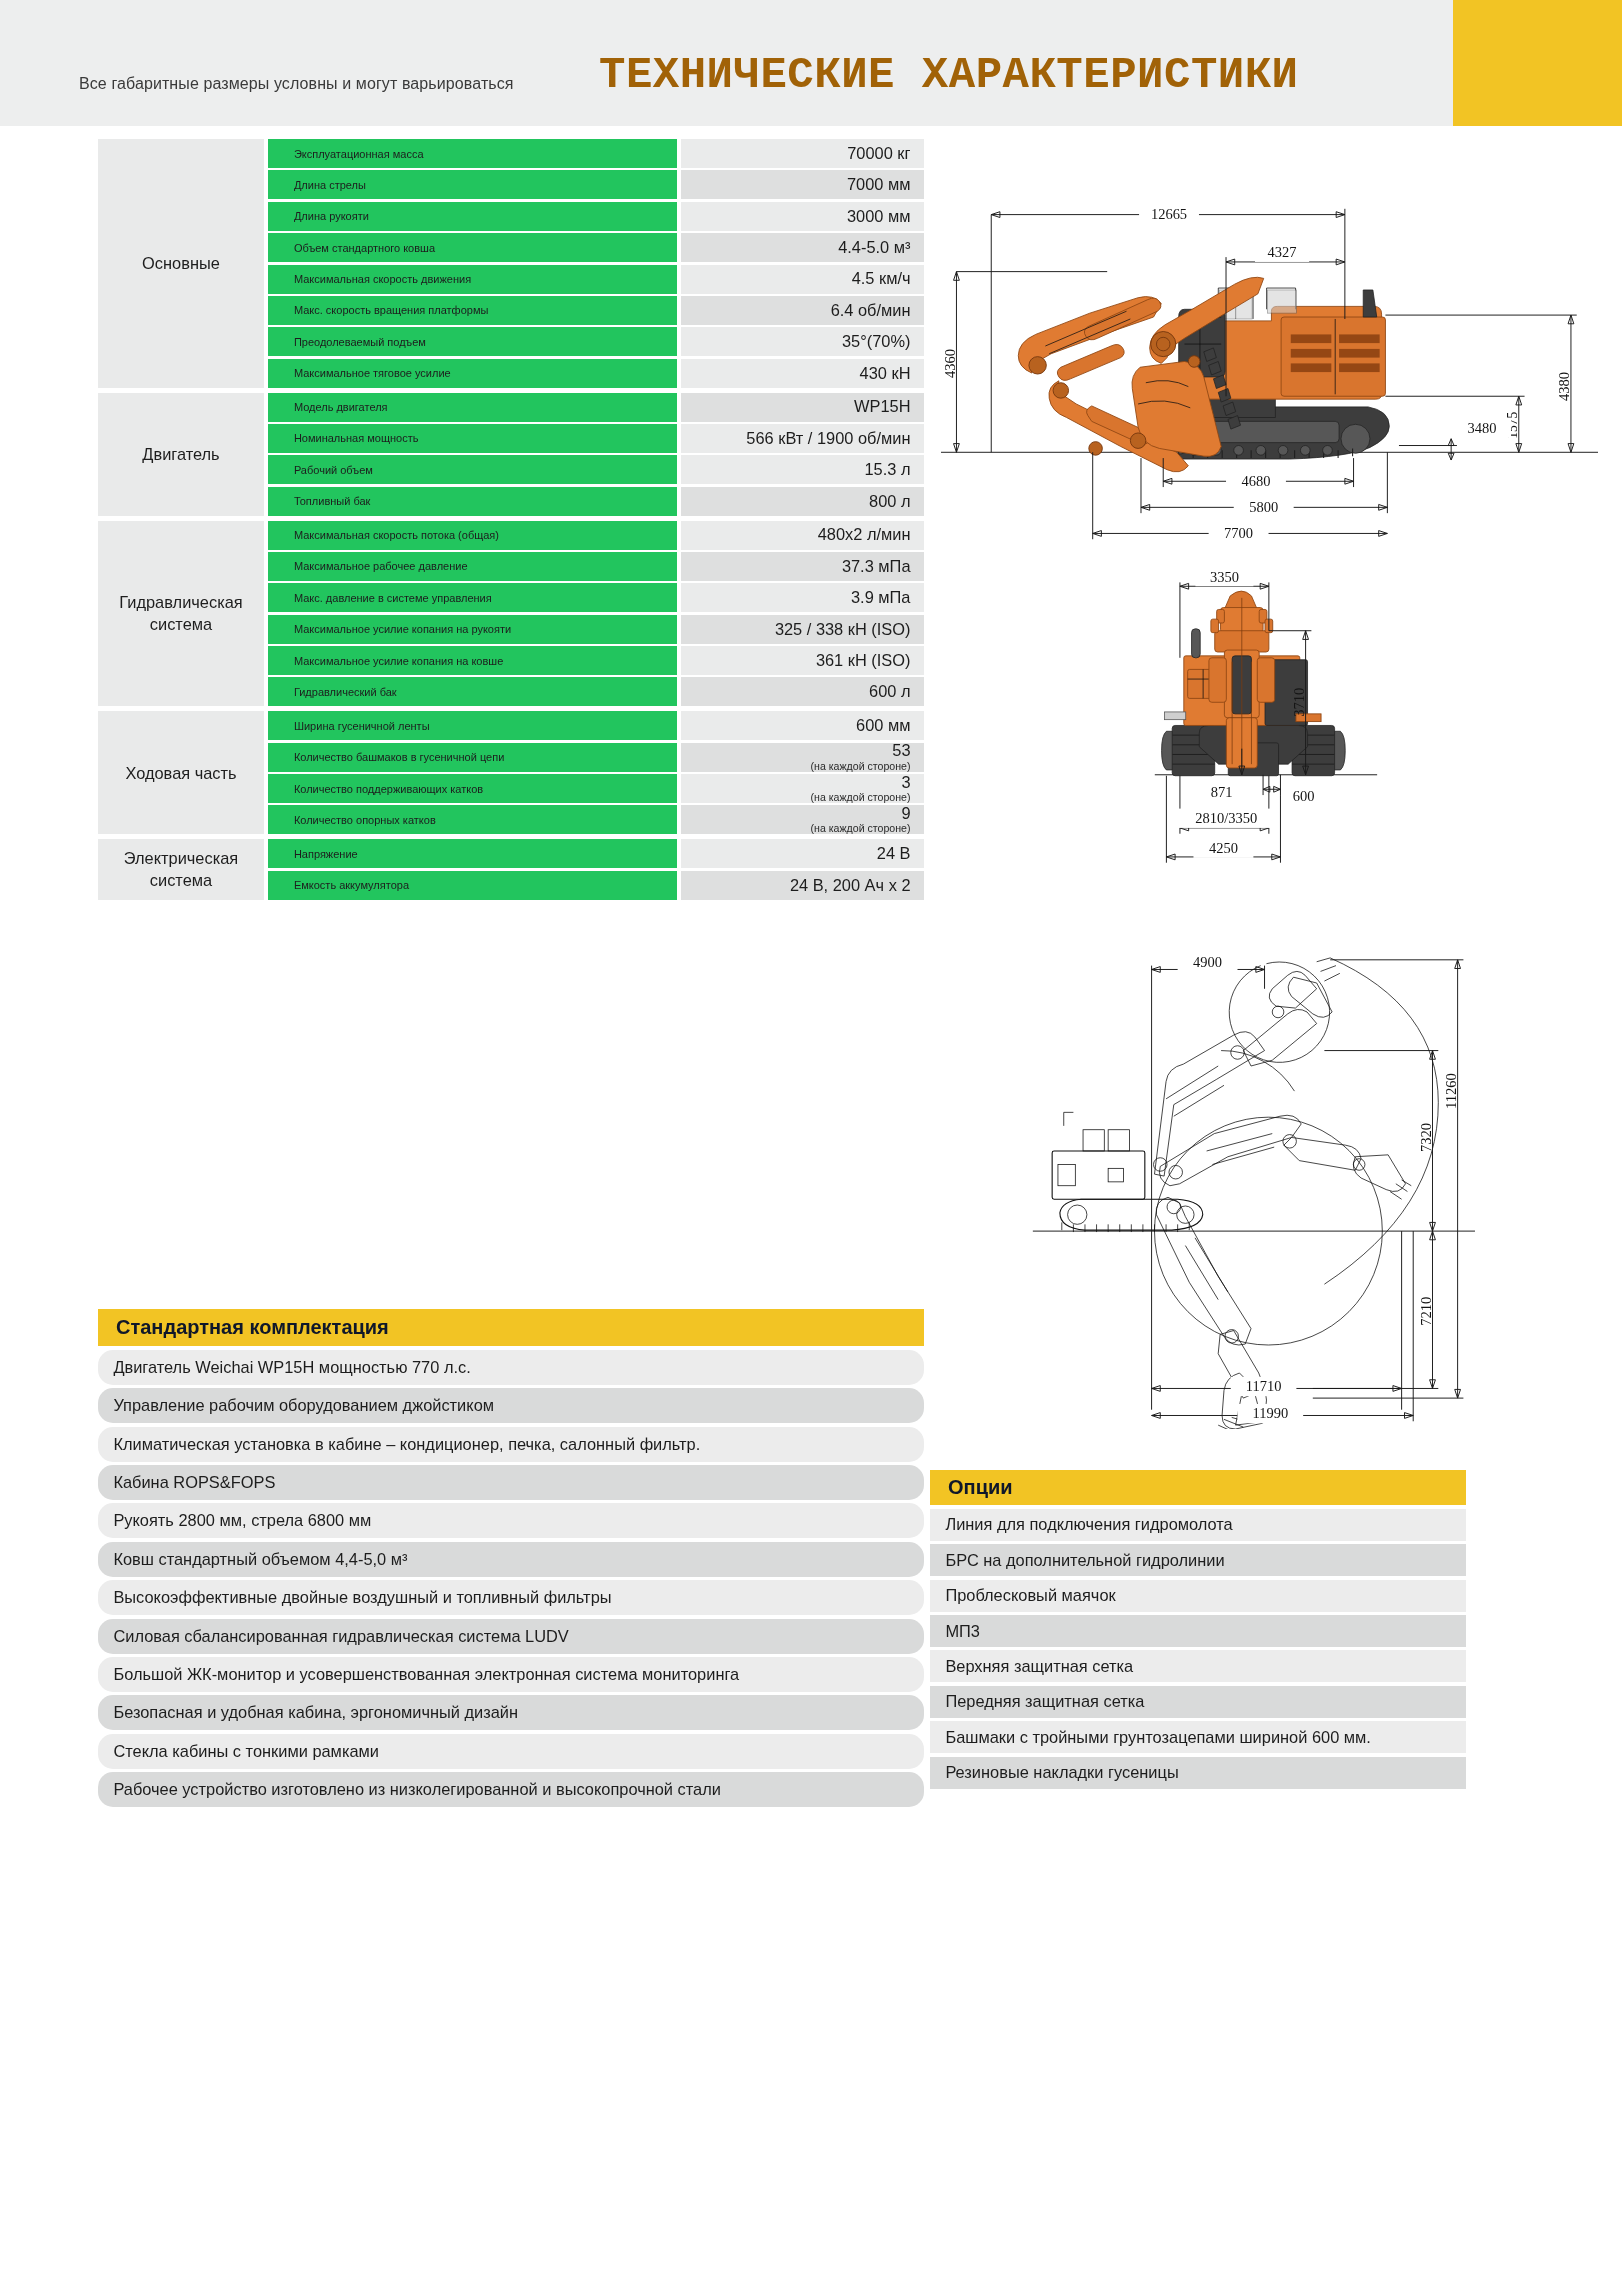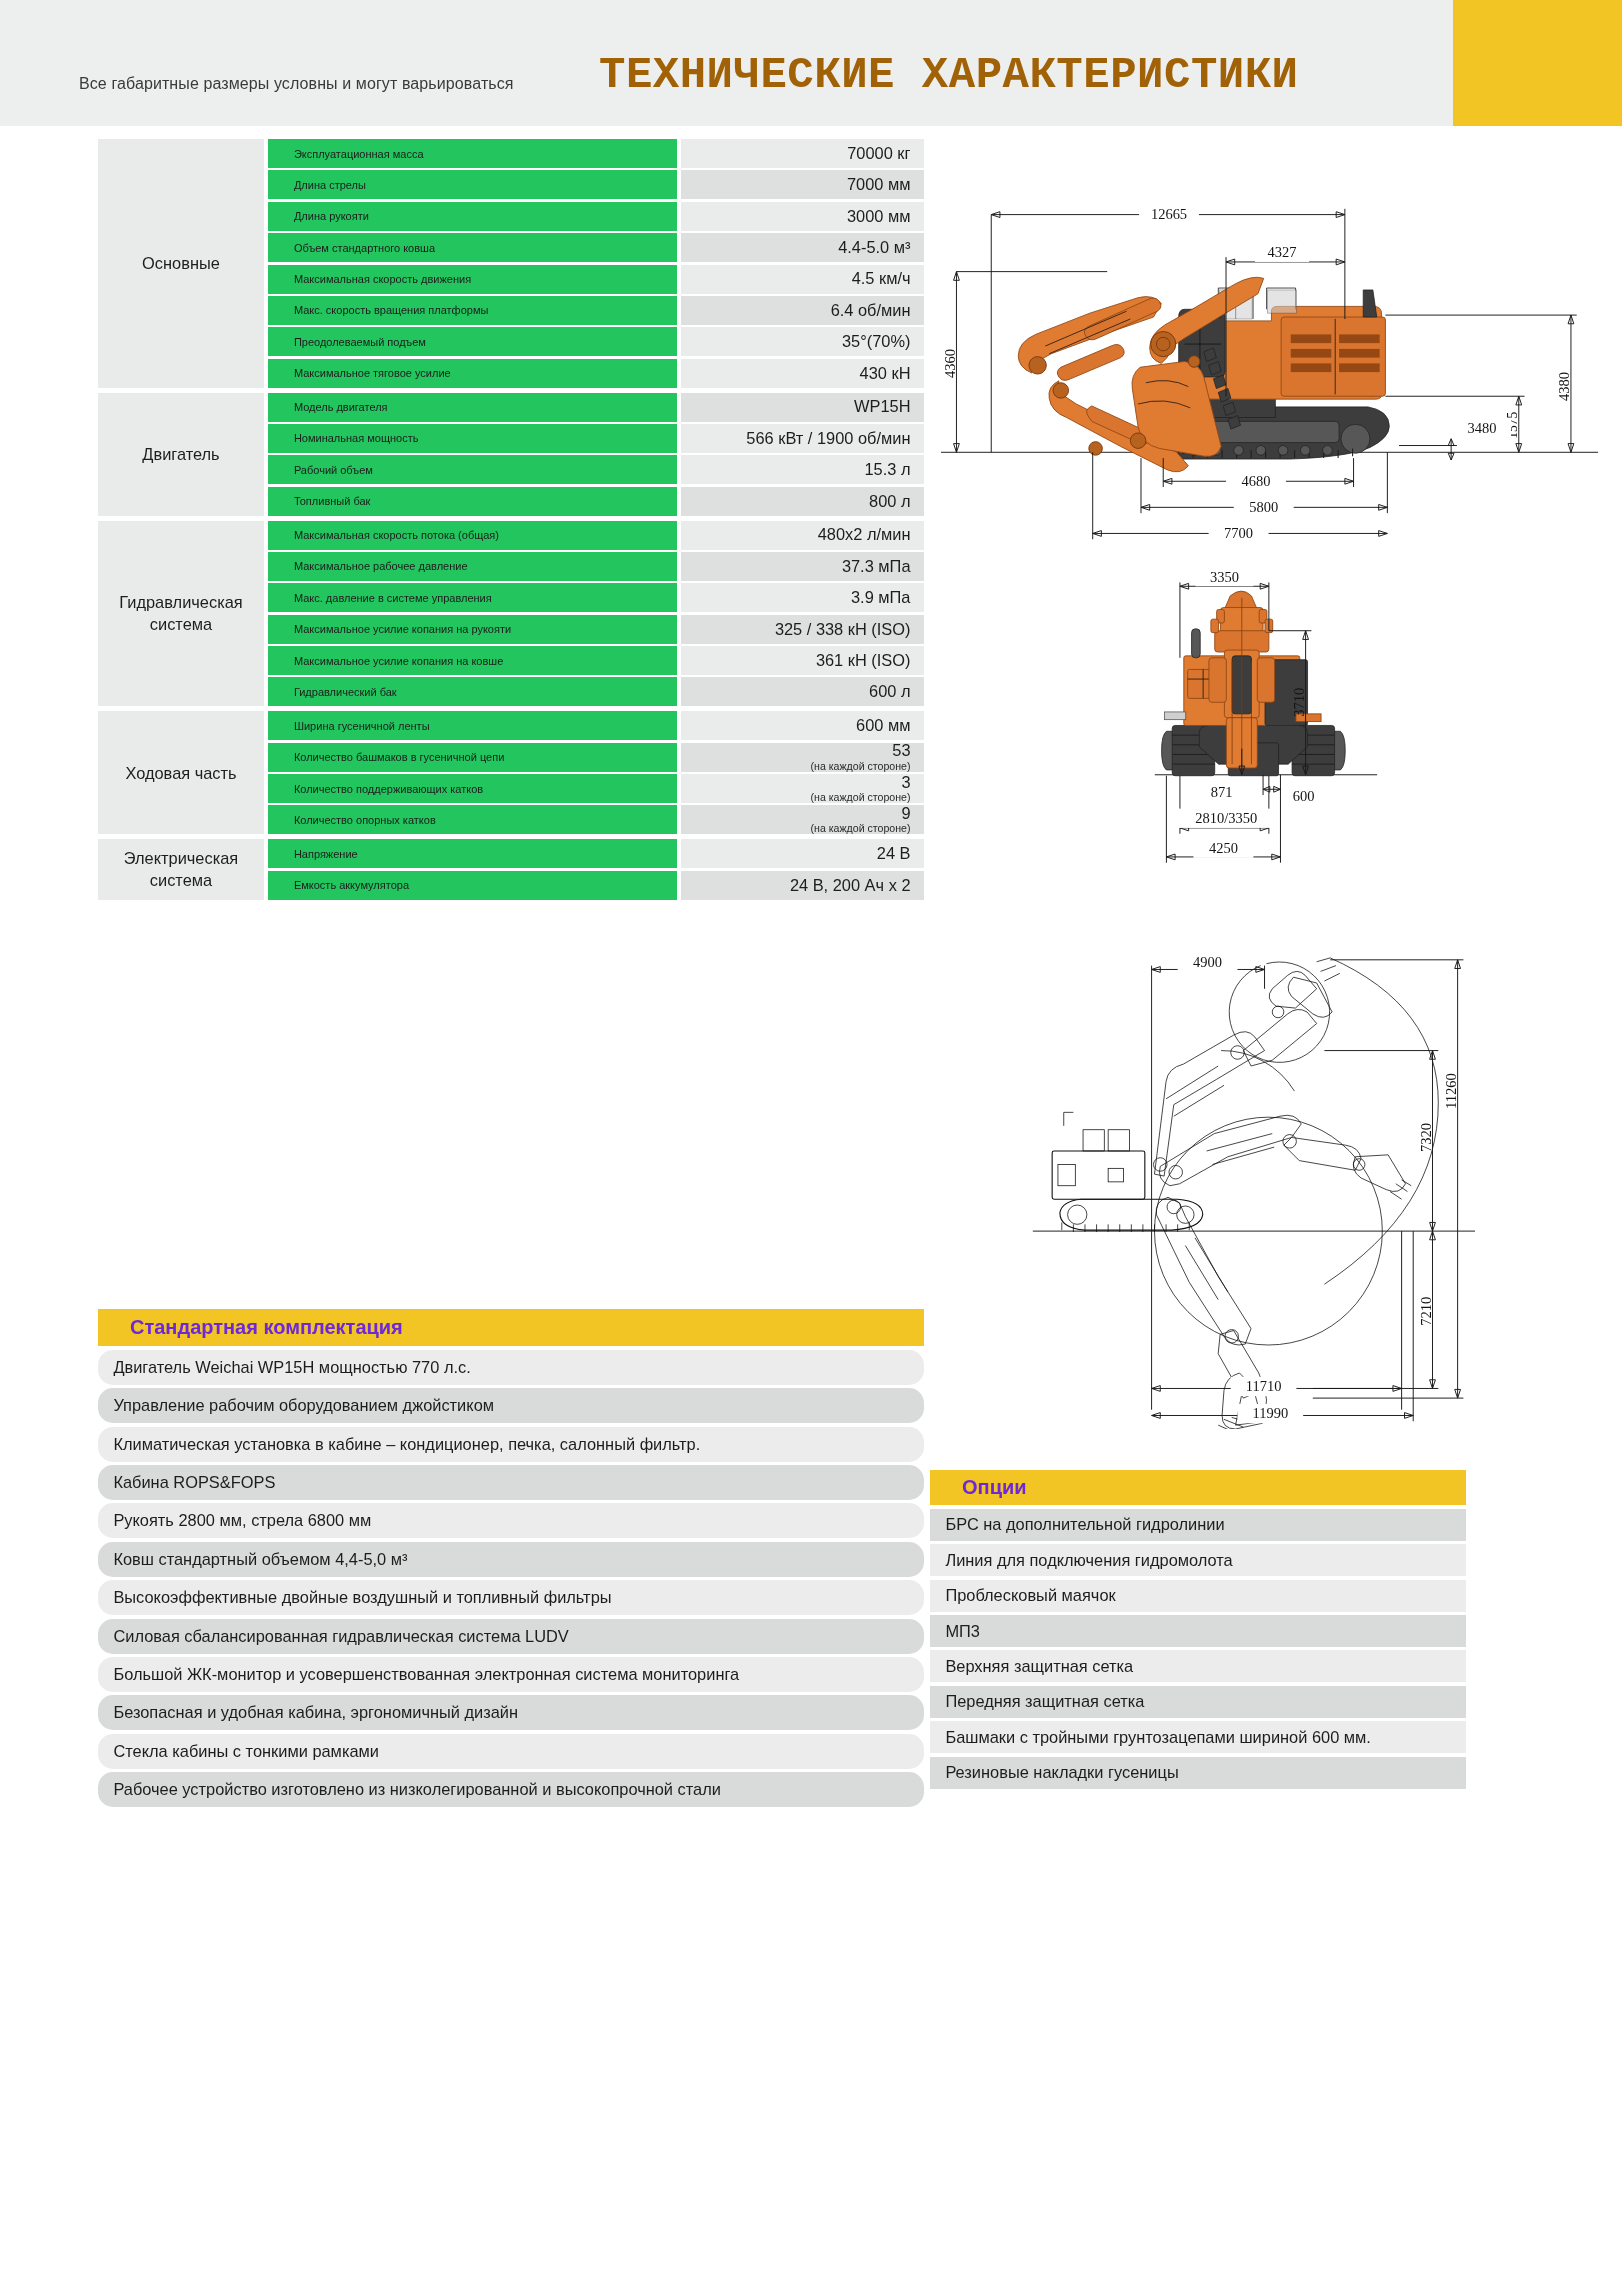--- a/index.html
+++ b/index.html
@@ -66,23 +66,23 @@
     font-size: 16.4px; color: #1d1d1d;
     white-space: nowrap; line-height: 1.05;
   }
   .spec-value.alt { background: #dedfdf; }
   .spec-value .sub { font-size: 10.6px; color: #2a2a2a; margin-top: 1px; }
   .spec-group-gap { height: 4.8px; }
 
   
   .panel-head {
     background: #f2c424;
-    font-size: 20px; font-weight: bold; color: #6d28d9;
+    font-size: 20px; font-weight: bold; color: #0f172a;
     display: flex; align-items: center;
-    padding-left: 32px;
+    padding-left: 18px;
   }
   .panel-item {
     display: flex; align-items: center;
     padding-left: 15.4px;
     font-size: 16.4px; color: #1d1d1d;
     white-space: nowrap;
   }
 
   .std-panel { position: absolute; left: 98px; top: 1309px; width: 826px; }
   .std-panel .panel-head { height: 37px; margin-bottom: 3.9px; }
@@ -280,22 +280,22 @@
     <div class="panel-item row-light">Высокоэффективные двойные воздушный и топливный фильтры</div>
     <div class="panel-item row-dark">Силовая сбалансированная гидравлическая система LUDV</div>
     <div class="panel-item row-light">Большой ЖК-монитор и усовершенствованная электронная система мониторинга</div>
     <div class="panel-item row-dark">Безопасная и удобная кабина, эргономичный дизайн</div>
     <div class="panel-item row-light">Стекла кабины с тонкими рамками</div>
     <div class="panel-item row-dark">Рабочее устройство изготовлено из низколегированной и высокопрочной стали</div>
   </div>
 
   <div class="opt-panel">
     <div class="panel-head">Опции</div>
+    <div class="panel-item row-light">Линия для подключения гидромолота</div>
     <div class="panel-item row-dark">БРС на дополнительной гидролинии</div>
-    <div class="panel-item row-light">Линия для подключения гидромолота</div>
     <div class="panel-item row-light">Проблесковый маячок</div>
     <div class="panel-item row-dark">МП3</div>
     <div class="panel-item row-light">Верхняя защитная сетка</div>
     <div class="panel-item row-dark">Передняя защитная сетка</div>
     <div class="panel-item row-light">Башмаки с тройными грунтозацепами шириной 600 мм.</div>
     <div class="panel-item row-dark">Резиновые накладки гусеницы</div>
   </div>
 
   <div class="diagram" style="left:941px; top:172px; width:657px; height:377px;">
     <svg width="657" height="377" viewBox="0 0 680 390" xmlns="http://www.w3.org/2000/svg">

